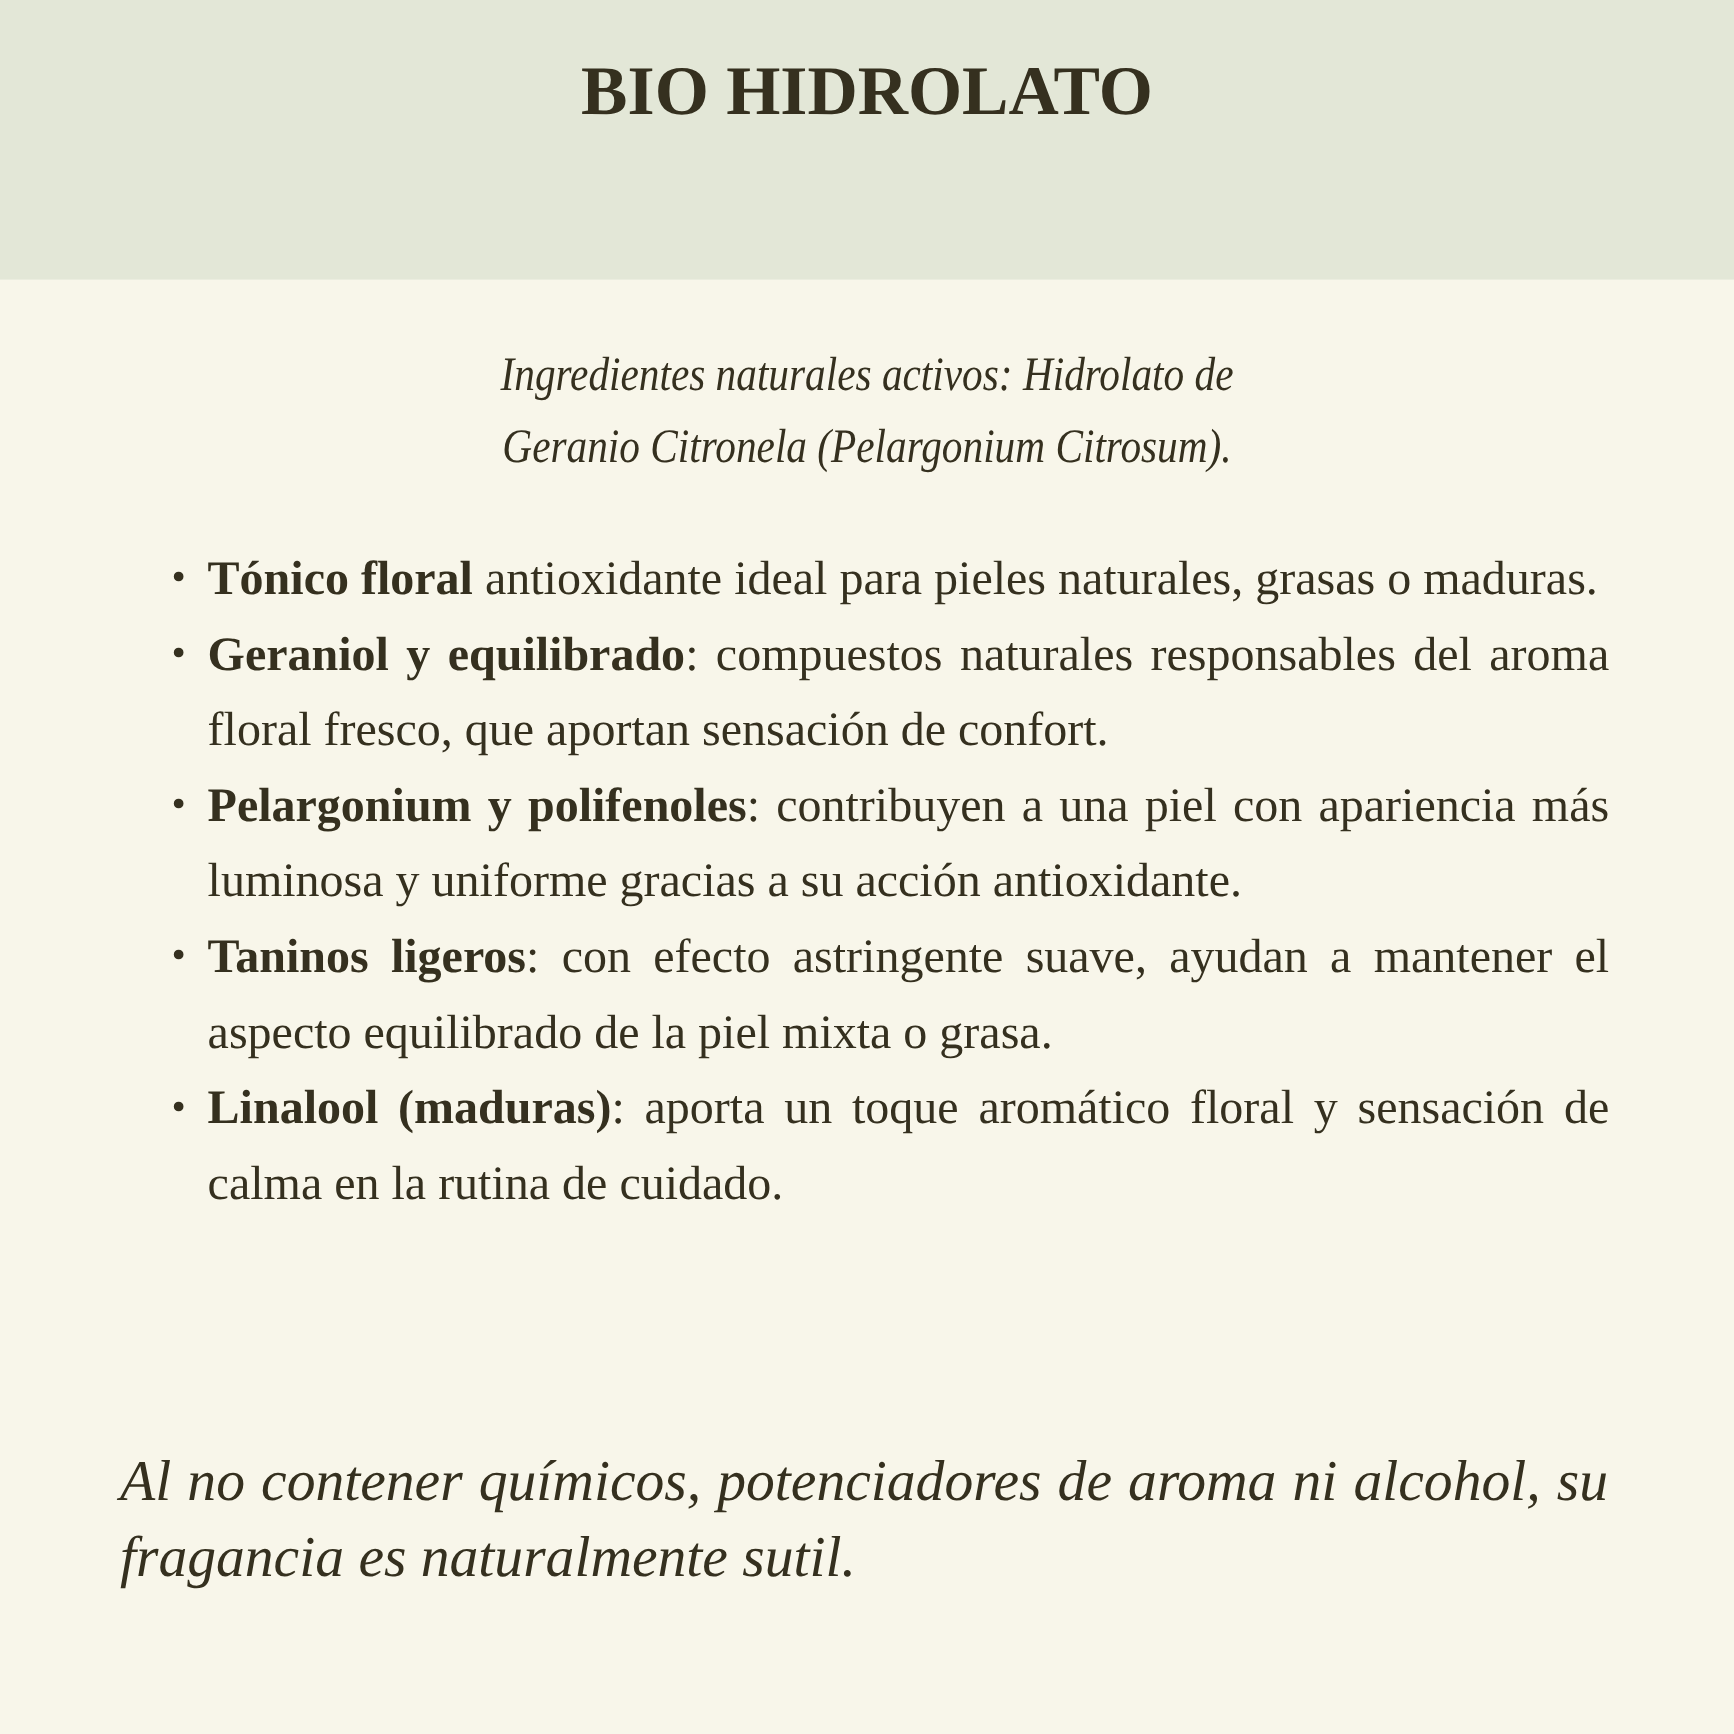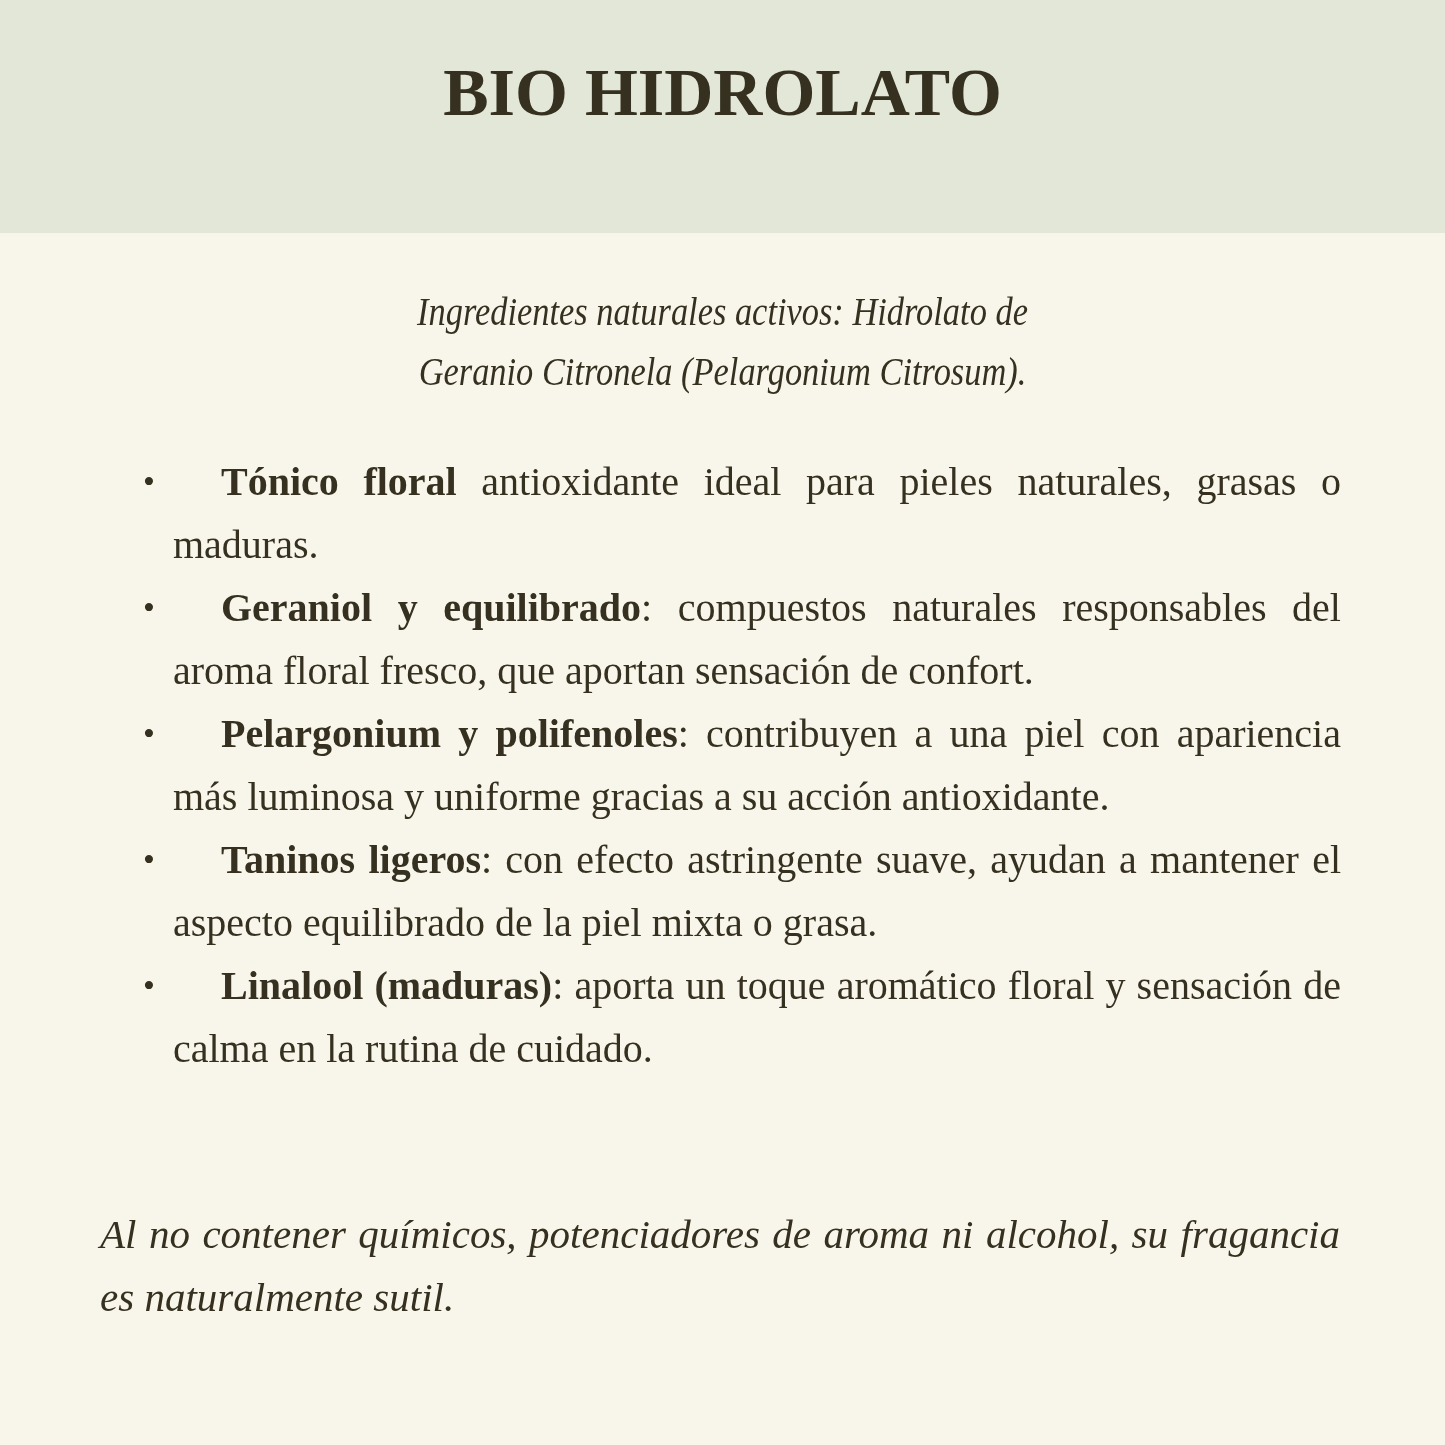--- a/index.html
+++ b/index.html
@@ -9,24 +9,24 @@
       color: #35301f;
       font-family: "Liberation Serif", "DejaVu Serif", serif;
       position: relative;
     }
     .header {
       position: absolute; left: 0; top: 0; width: 1445px; height: 233px;
       background: #e3e7d7;
       text-align: center;
     }
     .title {
-      margin: 16px;
+      margin: 0;
       padding-top: 38px;
       font-weight: bold;
-      font-size: 68px;
+      font-size: 58px;
       line-height: 76px;
       letter-spacing: 0px;
     }
     .subtitle {
       position: absolute; left: 250px; width: 945px; top: 282px;
       text-align: center; font-style: italic;
       font-size: 40px; line-height: 60px;
       transform: scaleX(0.86); transform-origin: center top;
     }
     .list {
@@ -34,24 +34,24 @@
       margin: 0; padding: 0; list-style: none;
     }
     .item {
       position: relative; padding-left: 30px;
       font-size: 40px; line-height: 63px;
       text-align: justify;
     }
     .bullet {
       position: absolute; left: 0; top: 0; font-size: 34px;
     }
-    .term { font-weight: bold; margin-left: 48px; }
+    .term { font-weight: bold; }
     .footer {
       position: absolute; left: 100px; top: 1203px; width: 1240px;
-      font-style: italic; font-size: 41px; line-height: 63px;
+      font-style: italic; font-size: 48px; line-height: 63px;
       text-align: justify; text-align-last: left;
     }
   </style>
 </head>
 <body>
 
 <div class="header">
   <h1 class="title">
     <span>BIO HIDROLATO</span><br>
   </h1>

